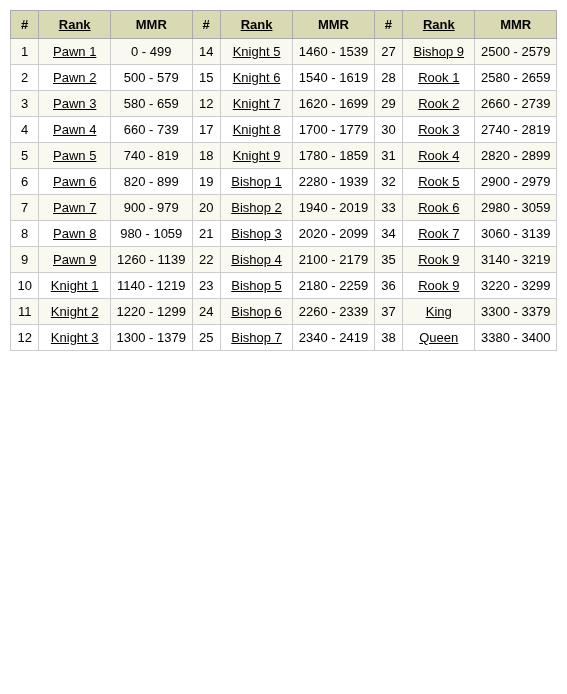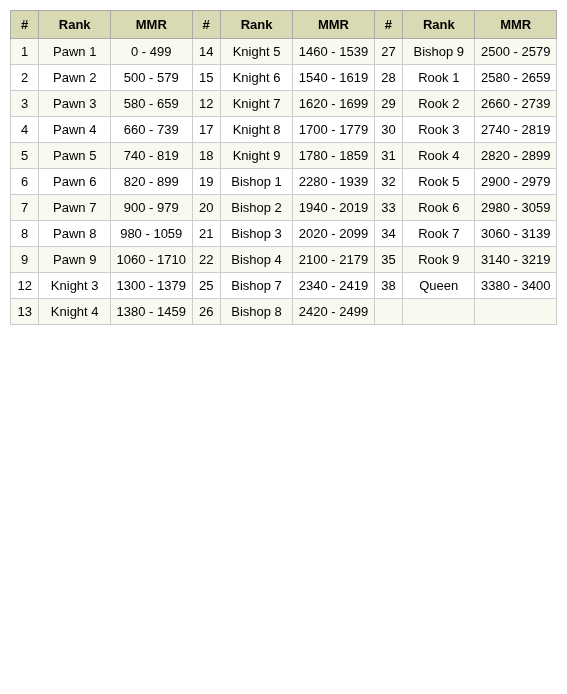--- a/index.html
+++ b/index.html
@@ -30,21 +30,21 @@
       text-align: center;
       font-size: 13px;
     }
     tbody tr:nth-child(odd) td {
       background-color: #f9f9f0;
     }
     tbody tr:nth-child(even) td {
       background-color: #ffffff;
     }
     .col-num { width: 30px; }
-    .col-rank { width: 80px; }
+    .col-rank { width: 80px; text-decoration: underline; }
     .col-mmr { width: 95px; }
   </style>
 </head>
 <body>
 
 <table>
   <thead>
     <tr id="header-row">
         <th class="col-num">#</th>
         <th class="col-rank">Rank</th>
@@ -142,44 +142,55 @@
         <td class="col-num">21</td>
         <td class="col-rank">Bishop 3</td>
         <td class="col-mmr">2020 - 2099</td>
         <td class="col-num">34</td>
         <td class="col-rank">Rook 7</td>
         <td class="col-mmr">3060 - 3139</td>
       </tr>
       <tr>
         <td class="col-num">9</td>
         <td class="col-rank">Pawn 9</td>
-        <td class="col-mmr">1060 - 1710</td>
+        <td class="col-mmr">1260 - 1139</td>
         <td class="col-num">22</td>
         <td class="col-rank">Bishop 4</td>
         <td class="col-mmr">2100 - 2179</td>
         <td class="col-num">35</td>
         <td class="col-rank">Rook 9</td>
         <td class="col-mmr">3140 - 3219</td>
+      </tr>
+      <tr>
+        <td class="col-num">10</td>
+        <td class="col-rank">Knight 1</td>
+        <td class="col-mmr">1140 - 1219</td>
+        <td class="col-num">23</td>
+        <td class="col-rank">Bishop 5</td>
+        <td class="col-mmr">2180 - 2259</td>
+        <td class="col-num">36</td>
+        <td class="col-rank">Rook 9</td>
+        <td class="col-mmr">3220 - 3299</td>
+      </tr>
+      <tr>
+        <td class="col-num">11</td>
+        <td class="col-rank">Knight 2</td>
+        <td class="col-mmr">1220 - 1299</td>
+        <td class="col-num">24</td>
+        <td class="col-rank">Bishop 6</td>
+        <td class="col-mmr">2260 - 2339</td>
+        <td class="col-num">37</td>
+        <td class="col-rank">King</td>
+        <td class="col-mmr">3300 - 3379</td>
       </tr>
       <tr>
         <td class="col-num">12</td>
         <td class="col-rank">Knight 3</td>
         <td class="col-mmr">1300 - 1379</td>
         <td class="col-num">25</td>
         <td class="col-rank">Bishop 7</td>
         <td class="col-mmr">2340 - 2419</td>
         <td class="col-num">38</td>
         <td class="col-rank">Queen</td>
         <td class="col-mmr">3380 - 3400</td>
       </tr>
-      <tr>
-        <td class="col-num">13</td>
-        <td class="col-rank">Knight 4</td>
-        <td class="col-mmr">1380 - 1459</td>
-        <td class="col-num">26</td>
-        <td class="col-rank">Bishop 8</td>
-        <td class="col-mmr">2420 - 2499</td>
-        <td class="col-num"></td>
-        <td class="col-rank"></td>
-        <td class="col-mmr"></td>
-      </tr>
     </tbody>
 </table>
 
 </body></html>

